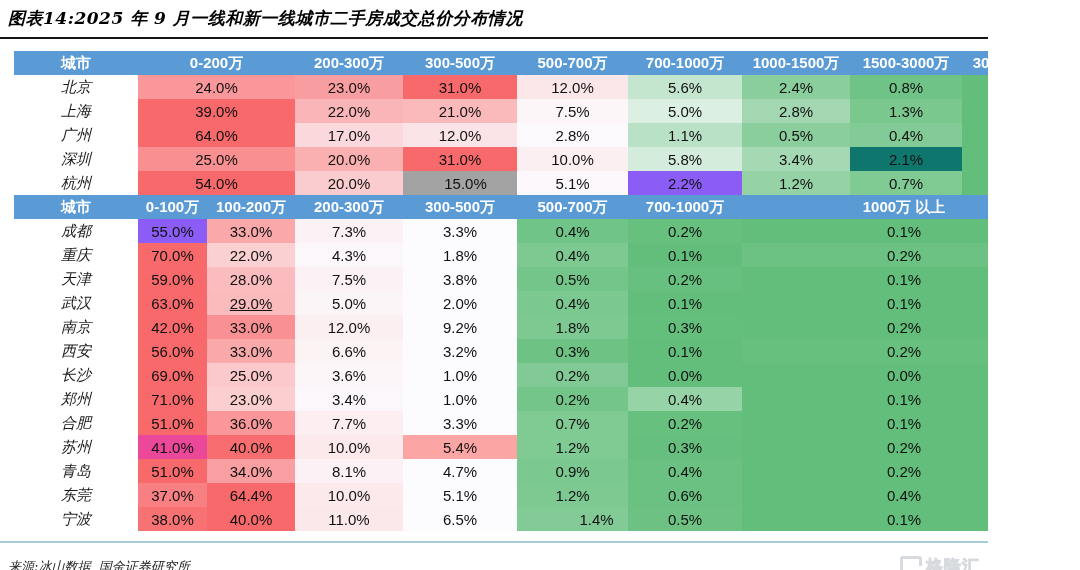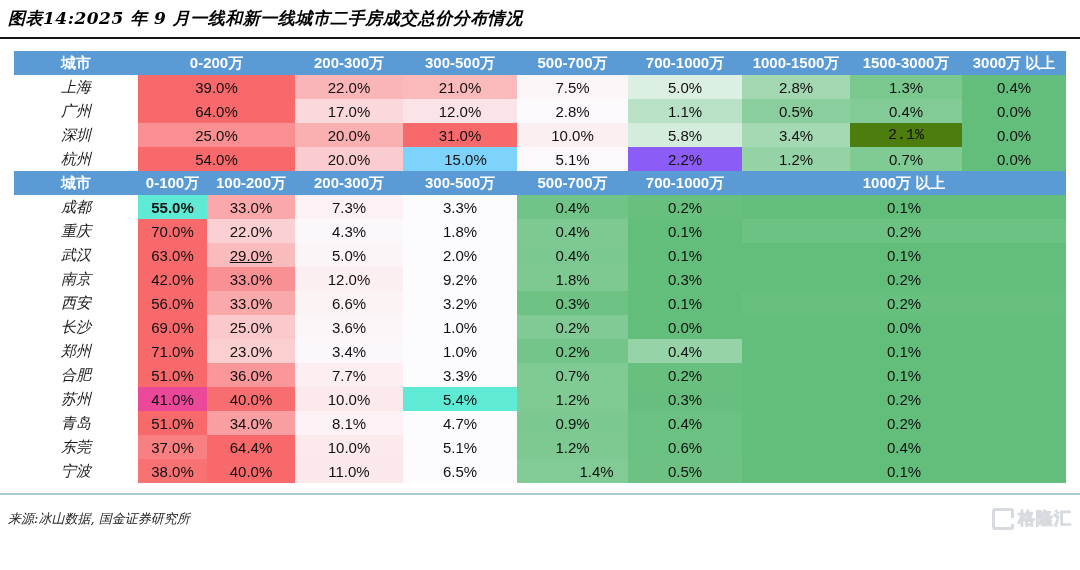--- a/index.html
+++ b/index.html
@@ -1,16 +1,16 @@
 <!DOCTYPE html>
 <html><head>
 <meta charset="utf-8">
 <style>
   html,body{margin:0;padding:0;background:#fff;}
-  .page{position:relative;width:1080px;height:570px;background:#fff;overflow:hidden;
+  .page{position:relative;width:988px;height:570px;background:#fff;overflow:hidden;
         font-family:"Liberation Sans",sans-serif;}
   .title{padding:7px 10px 0 8px;font-family:"DejaVu Serif",serif;font-style:italic;
          font-weight:bold;font-size:17px;color:#000;letter-spacing:.5px;}
   .title-rule{margin-top:7px;border:0;border-top:2px solid #151515;width:1080px;}
   .table-wrap{margin:12px 14px 0 14px;}
   table{border-collapse:collapse;table-layout:fixed;width:1052px;}
   th,td{height:24px;padding:0;text-align:center;vertical-align:middle;overflow:hidden;
         white-space:nowrap;}
   thead th{background:#5B9BD5;color:#fff;font-weight:bold;font-size:15px;}
   tbody td{font-size:15px;color:#111;}
@@ -56,20 +56,31 @@
             <th>300-500万</th>
             <th>500-700万</th>
             <th>700-1000万</th>
             <th>1000-1500万</th>
             <th>1500-3000万</th>
             <th>3000万 以上</th>
           </tr>
         </thead>
         <tbody>
           <tr>
+            <td class="city">北京</td>
+            <td style="background: rgb(249, 151, 154);">24.0%</td>
+            <td style="background: rgb(249, 158, 160);">23.0%</td>
+            <td style="background: rgb(248, 105, 107);">31.0%</td>
+            <td style="background: rgb(251, 231, 234);">12.0%</td>
+            <td style="background: rgb(196, 229, 206);">5.6%</td>
+            <td style="background: rgb(139, 206, 158);">2.4%</td>
+            <td style="background: rgb(111, 195, 134);">0.8%</td>
+            <td style="background: rgb(99, 190, 123);">0.1%</td>
+          </tr>
+          <tr>
             <td class="city">上海</td>
             <td style="background: rgb(248, 105, 107);">39.0%</td>
             <td style="background: rgb(250, 181, 184);">22.0%</td>
             <td style="background: rgb(250, 186, 188);">21.0%</td>
             <td style="background: rgb(252, 246, 249);">7.5%</td>
             <td style="background: rgb(219, 239, 227);">5.0%</td>
             <td style="background: rgb(162, 215, 177);">2.8%</td>
             <td style="background: rgb(123, 200, 143);">1.3%</td>
             <td style="background: rgb(99, 190, 123);">0.4%</td>
           </tr>
@@ -85,28 +96,28 @@
             <td style="background: rgb(99, 190, 123);">0.0%</td>
           </tr>
           <tr>
             <td class="city">深圳</td>
             <td style="background: rgb(249, 143, 145);">25.0%</td>
             <td style="background: rgb(250, 175, 177);">20.0%</td>
             <td style="background: rgb(248, 105, 107);">31.0%</td>
             <td style="background: rgb(252, 239, 242);">10.0%</td>
             <td style="background: rgb(211, 236, 220); text-align: center;">5.8%</td>
             <td style="background: rgb(165, 217, 180);">3.4%</td>
-            <td style="background: #4d7c0f; font-family: Liberation Mono, monospace;">2.1%</td>
+            <td style="background: #0f766e;">2.1%</td>
             <td style="background: rgb(99, 190, 123);">0.0%</td>
           </tr>
           <tr>
             <td class="city">杭州</td>
             <td style="background: rgb(248, 105, 107);">54.0%</td>
             <td style="background: rgb(251, 204, 207);">20.0%</td>
-            <td style="background: #7dd3fc; padding-left: 11px;">15.0%</td>
+            <td style="background: #a3a3a3; padding-left: 11px;">15.0%</td>
             <td style="background: rgb(252, 248, 251);">5.1%</td>
             <td style="background: #8b5cf6;">2.2%</td>
             <td style="background: rgb(149, 210, 166);">1.2%</td>
             <td style="background: rgb(128, 202, 148);">0.7%</td>
             <td style="background: rgb(99, 190, 123);">0.0%</td>
           </tr>
         </tbody>
       </table>
     <table>
         <colgroup>
@@ -127,37 +138,47 @@
             <th>200-300万</th>
             <th>300-500万</th>
             <th>500-700万</th>
             <th>700-1000万</th>
             <th>1000万 以上</th>
           </tr>
         </thead>
         <tbody>
           <tr>
             <td class="city">成都</td>
-            <td style="background: #5eead4; font-weight: bold;">55.0%</td>
+            <td style="background: #8b5cf6;">55.0%</td>
             <td style="background: rgb(250, 168, 170);">33.0%</td>
             <td style="background: rgb(252, 241, 244);">7.3%</td>
             <td style="background: rgb(252, 252, 255);">3.3%</td>
             <td style="background: rgb(113, 196, 135);">0.4%</td>
             <td style="background: rgb(104, 192, 127);">0.2%</td>
             <td style="background: rgb(99, 190, 123);">0.1%</td>
           </tr>
           <tr>
             <td class="city">重庆</td>
             <td style="background: rgb(248, 105, 107);">70.0%</td>
             <td style="background: rgb(251, 208, 211);">22.0%</td>
             <td style="background: rgb(252, 247, 250);">4.3%</td>
             <td style="background: rgb(252, 252, 255);">1.8%</td>
             <td style="background: rgb(126, 201, 146);">0.4%</td>
             <td style="background: rgb(99, 190, 123);">0.1%</td>
             <td style="background: rgb(108, 194, 131);">0.2%</td>
+          </tr>
+          <tr>
+            <td class="city">天津</td>
+            <td style="background: rgb(248, 105, 107);">59.0%</td>
+            <td style="background: rgb(250, 188, 190);">28.0%</td>
+            <td style="background: rgb(252, 242, 245);">7.5%</td>
+            <td style="background: rgb(252, 252, 255);">3.8%</td>
+            <td style="background: rgb(116, 197, 137);">0.5%</td>
+            <td style="background: rgb(103, 192, 127);">0.2%</td>
+            <td style="background: rgb(99, 190, 123);">0.1%</td>
           </tr>
           <tr>
             <td class="city">武汉</td>
             <td style="background: rgb(248, 105, 107);">63.0%</td>
             <td style="background: rgb(250, 187, 189); text-decoration: underline;">29.0%</td>
             <td style="background: rgb(252, 245, 248);">5.0%</td>
             <td style="background: rgb(252, 252, 255);">2.0%</td>
             <td style="background: rgb(123, 200, 144);">0.4%</td>
             <td style="background: rgb(99, 190, 123);">0.1%</td>
             <td style="background: rgb(99, 190, 123);">0.1%</td>
@@ -210,21 +231,21 @@
             <td style="background: rgb(252, 252, 255);">3.3%</td>
             <td style="background: rgb(128, 202, 148);">0.7%</td>
             <td style="background: rgb(104, 192, 127);">0.2%</td>
             <td style="background: rgb(99, 190, 123);">0.1%</td>
           </tr>
           <tr>
             <td class="city">苏州</td>
             <td style="background: #ec4899;">41.0%</td>
             <td style="background: rgb(248, 109, 111);">40.0%</td>
             <td style="background: rgb(251, 233, 236);">10.0%</td>
-            <td style="background: #5eead4;">5.4%</td>
+            <td style="background: #fca5a5;">5.4%</td>
             <td style="background: rgb(128, 202, 148);">1.2%</td>
             <td style="background: rgb(102, 191, 126);">0.3%</td>
             <td style="background: rgb(99, 190, 123);">0.2%</td>
           </tr>
           <tr>
             <td class="city">青岛</td>
             <td style="background: rgb(248, 105, 107);">51.0%</td>
             <td style="background: rgb(249, 159, 161);">34.0%</td>
             <td style="background: rgb(252, 241, 244);">8.1%</td>
             <td style="background: rgb(252, 252, 255);">4.7%</td>

